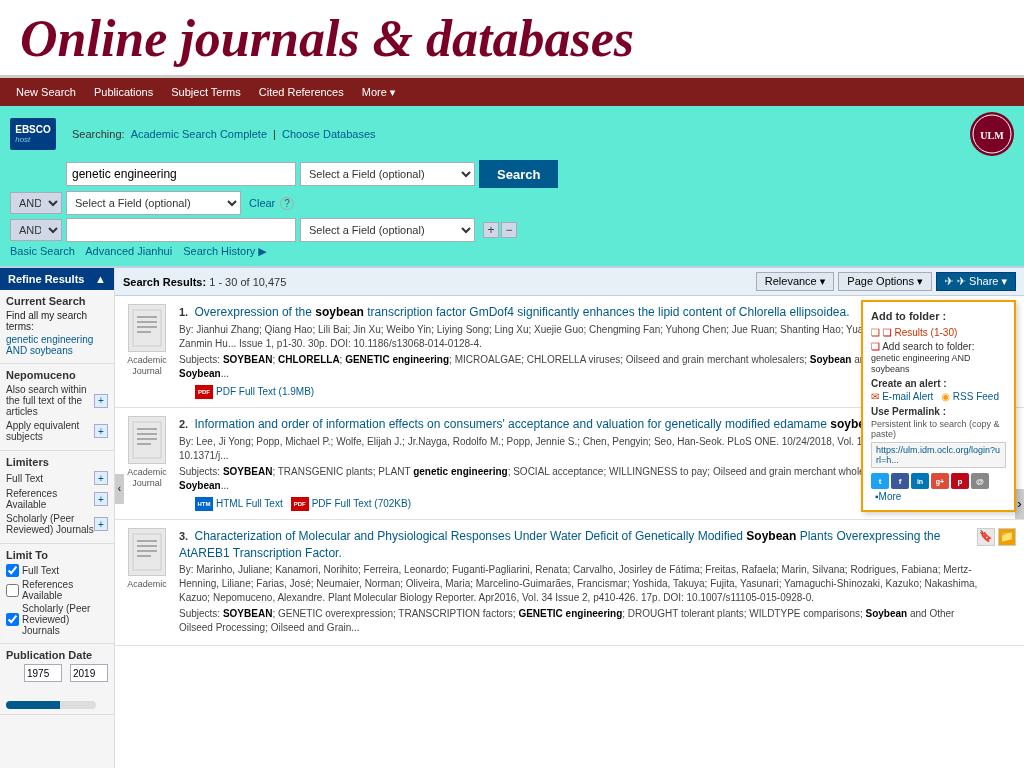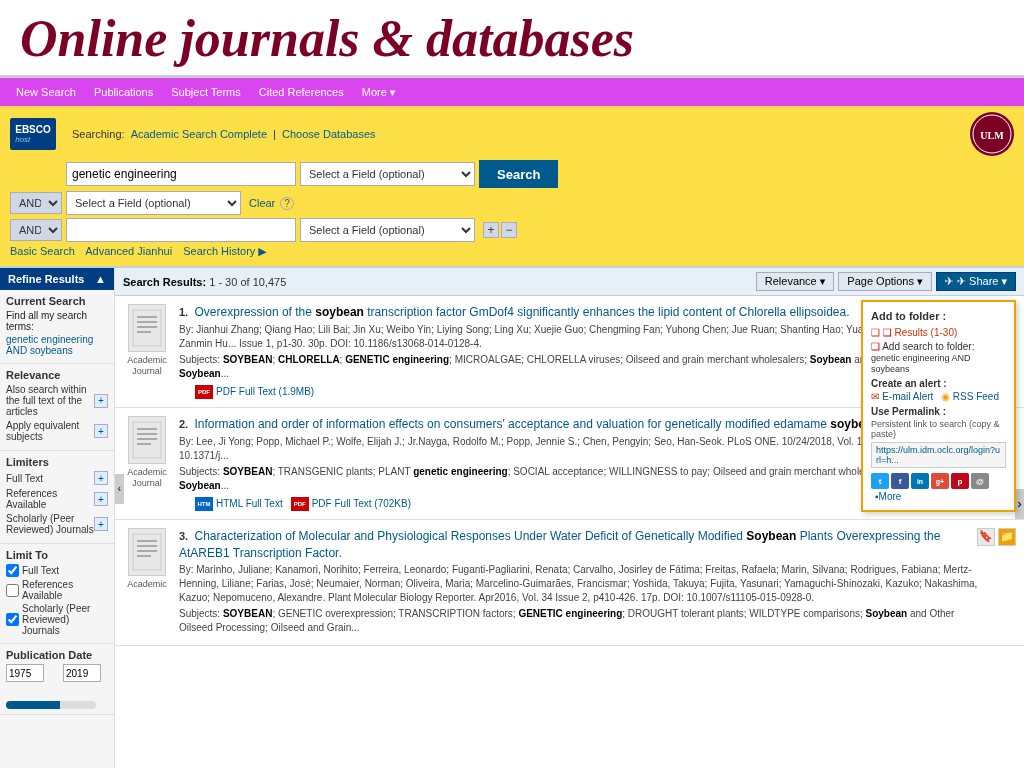--- a/index.html
+++ b/index.html
@@ -15,40 +15,40 @@
       font-family: Georgia, serif;
       font-size: 52px;
       font-weight: 900;
       color: #7a0026;
       font-style: italic;
       line-height: 1.1;
     }
 
     
     .nav-bar {
-      background: #d946ef;
+      background: #7f1d1d;
       display: flex;
       align-items: center;
       padding: 0 8px;
       height: 28px;
       justify-content: space-between;
     }
     .nav-bar-left { display: flex; align-items: center; gap: 2px; }
     .nav-bar-right { display: flex; align-items: center; gap: 6px; }
     .nav-item {
       color: #fff;
       font-size: 11px;
       padding: 4px 8px;
       cursor: pointer;
       text-decoration: none;
     }
 
     
     .ebsco-container {
-      background: #fde047;
+      background: #5eead4;
       border-bottom: 2px solid #c0cfe0;
       padding: 6px 10px 8px 10px;
     }
     .ebsco-top-row {
       display: flex;
       align-items: center;
       margin-bottom: 4px;
       font-size: 11px;
       color: #333;
     }
@@ -196,24 +196,25 @@
     }
     .expander-add {
       width: 14px; height: 14px;
       background: #ddeeff;
       border: 1px solid #aac;
       display: flex; align-items: center; justify-content: center;
       font-size: 10px; cursor: pointer; color: #005a8e;
     }
     .pub-date-row {
       display: flex;
-      gap: 19px;
+      gap: 8px;
       align-items: center;
       font-size: 10px;
       margin-bottom: 19px;
+      justify-content: flex-end;
     }
     .pub-date-input {
       width: 38px;
       border: 1px solid #aab;
       font-size: 10px;
       padding: 1px 2px;
       height: 18px;
     }
     .pub-date-slider {
       width: 90px;
@@ -567,21 +568,21 @@
       <span style="cursor:pointer;">▲</span>
     </div>
 
     <div class="sidebar-section">
       <div class="sidebar-section-title">Current Search</div>
       <div class="sidebar-item-text">Find all my search terms:</div>
       <div class="sidebar-item-text" style="color:#005a8e;">genetic engineering AND soybeans</div>
     </div>
 
     <div class="sidebar-section">
-      <div class="sidebar-section-title">Relevance</div>
+      <div class="sidebar-section-title">Nepomuceno</div>
       <div class="expander-item">
         <span style="font-size:10px;color:#333;flex:1;">Also search within the full text of the articles</span>
         <div class="expander-add">+</div>
       </div>
       <div class="expander-item">
         <span style="font-size:10px;color:#333;flex:1;">Apply equivalent subjects</span>
         <div class="expander-add">+</div>
       </div>
     </div>
 

